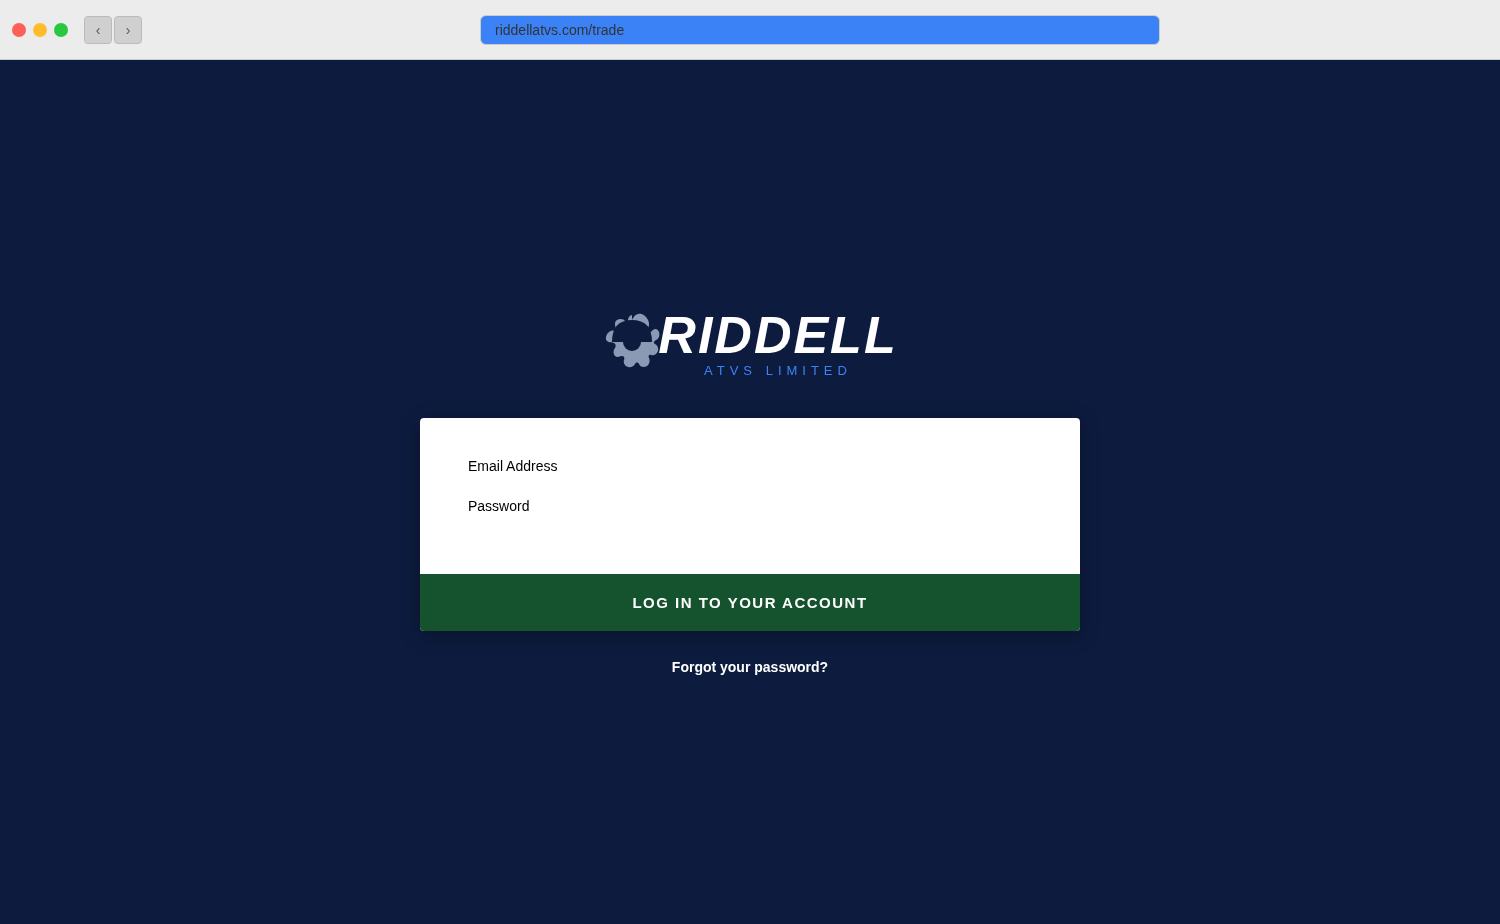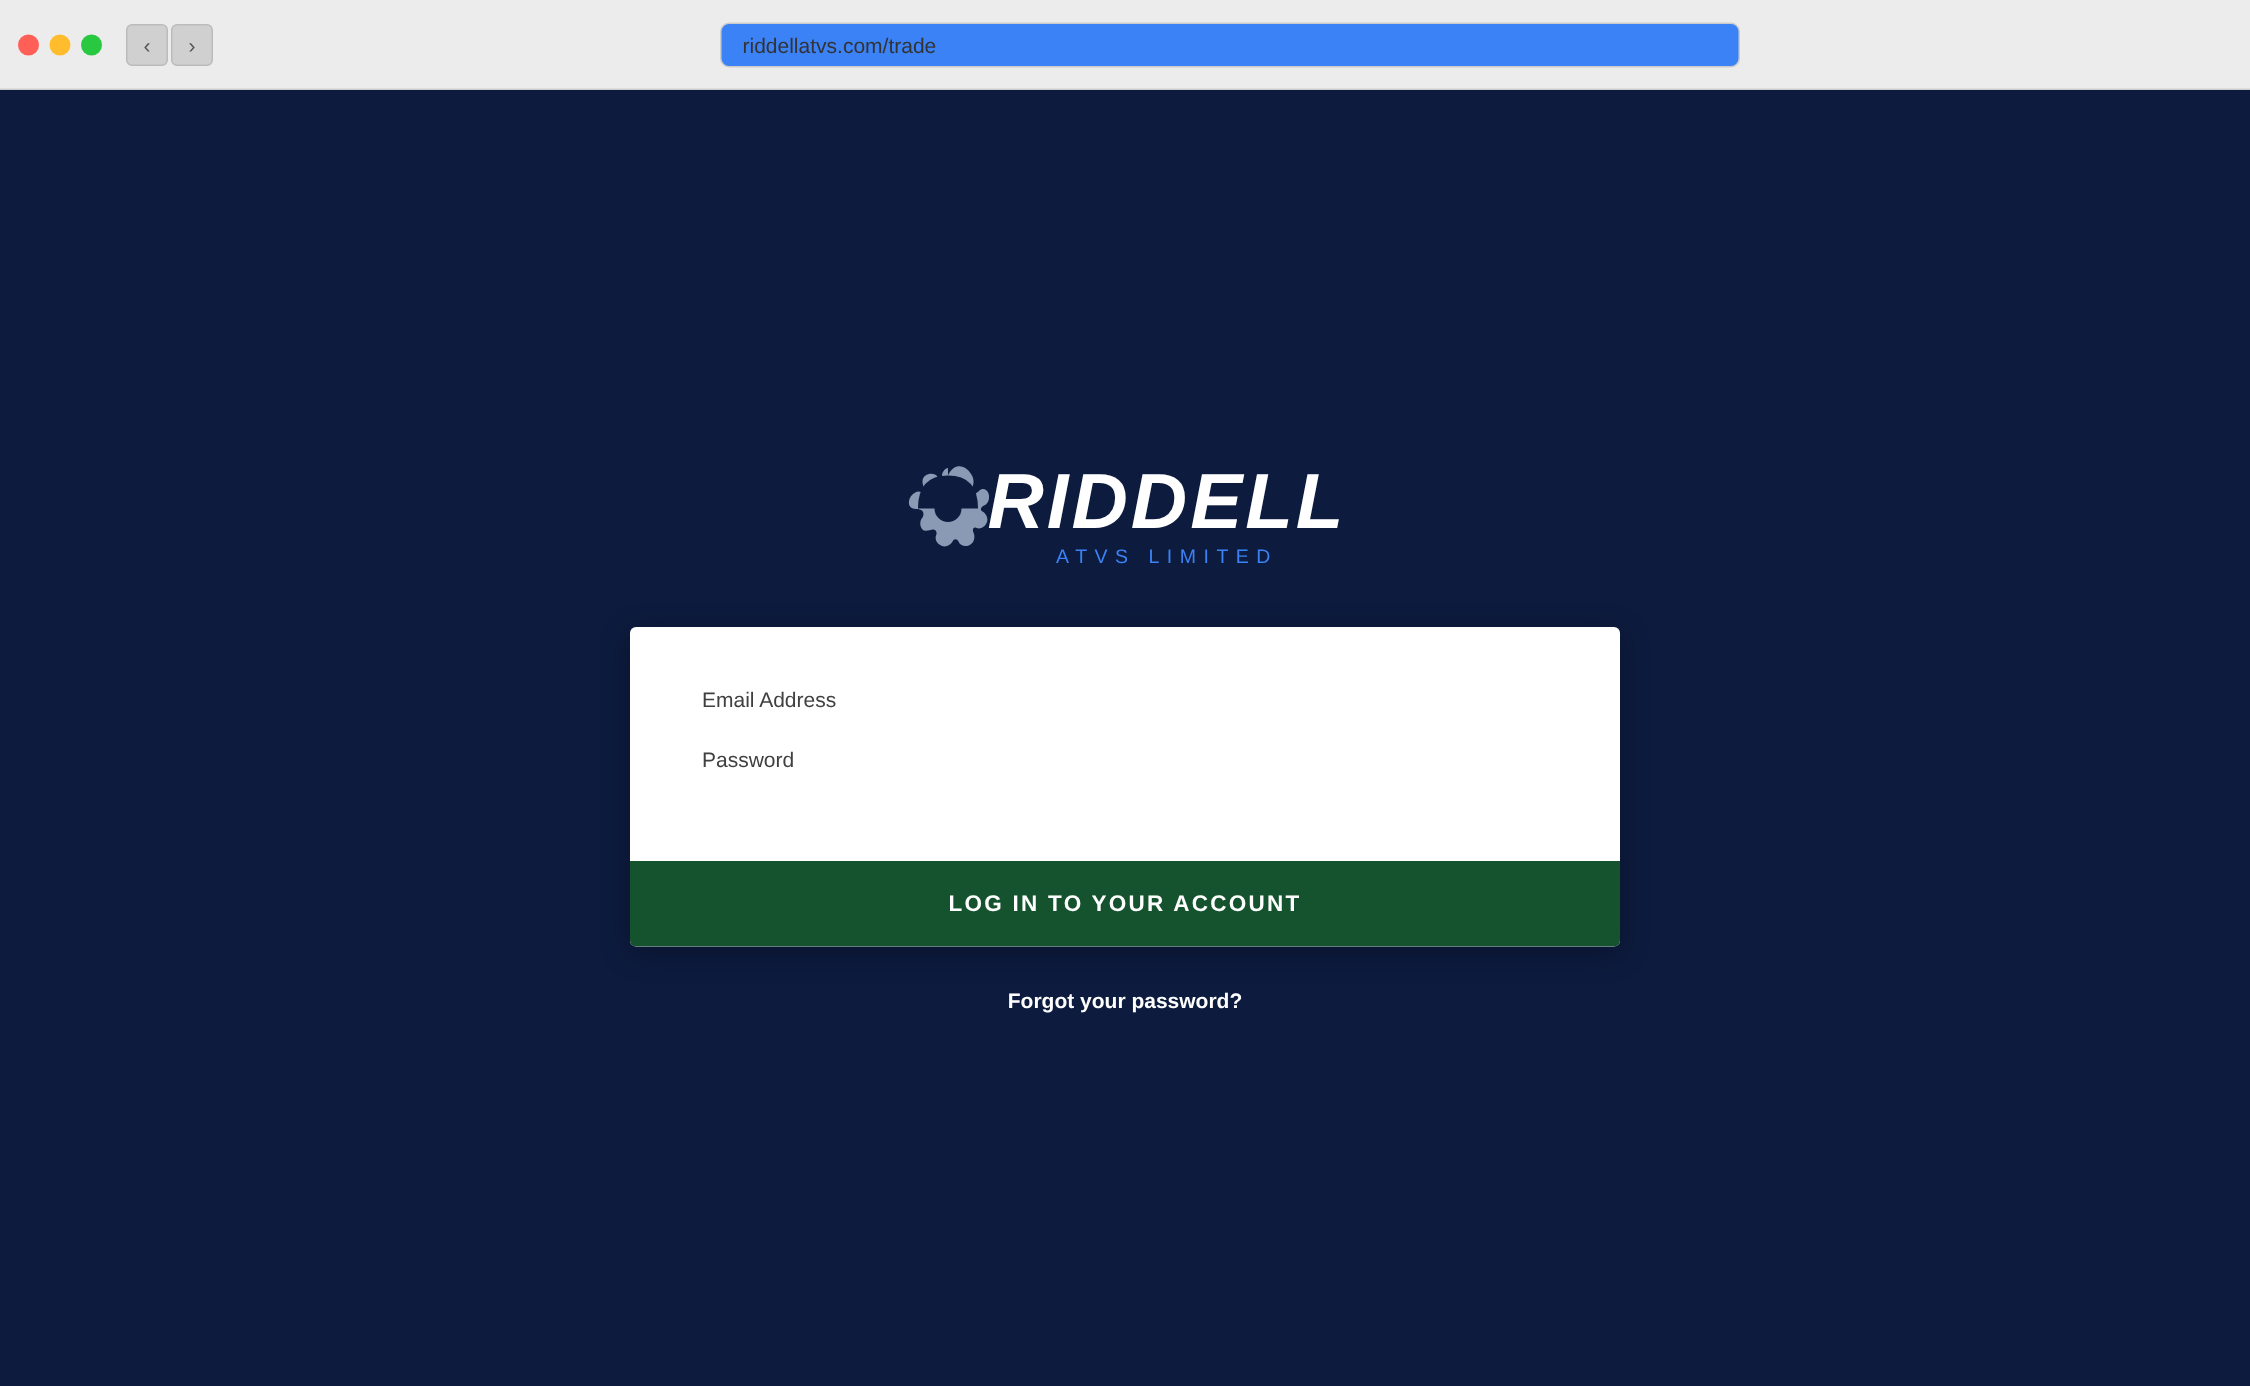--- a/index.html
+++ b/index.html
@@ -91,21 +91,21 @@
     
     .logo-area {
       display: flex;
       flex-direction: column;
       align-items: center;
       margin-bottom: 40px;
     }
 
     .logo-container {
       display: flex;
-      align-items: flex-start;
+      align-items: center;
       gap: 0px;
     }
 
     .gear-icon-svg {
       width: 60px;
       height: 60px;
       margin-right: -4px;
       margin-bottom: 4px;
     }
 
@@ -148,21 +148,21 @@
       padding: 40px 48px 36px;
     }
 
     .field-group {
       margin-bottom: 24px;
     }
 
     .field-label {
       display: block;
       font-size: 14px;
-      color: #404040;
+      color: #000000;
       margin-bottom: 8px;
       font-weight: 400;
     }
 
     .field-input {
       width: 100%;
       padding: 16px 18px;
       background: #f0f4f8;
       border: 1px solid #dde3ea;
       border-radius: 4px;

